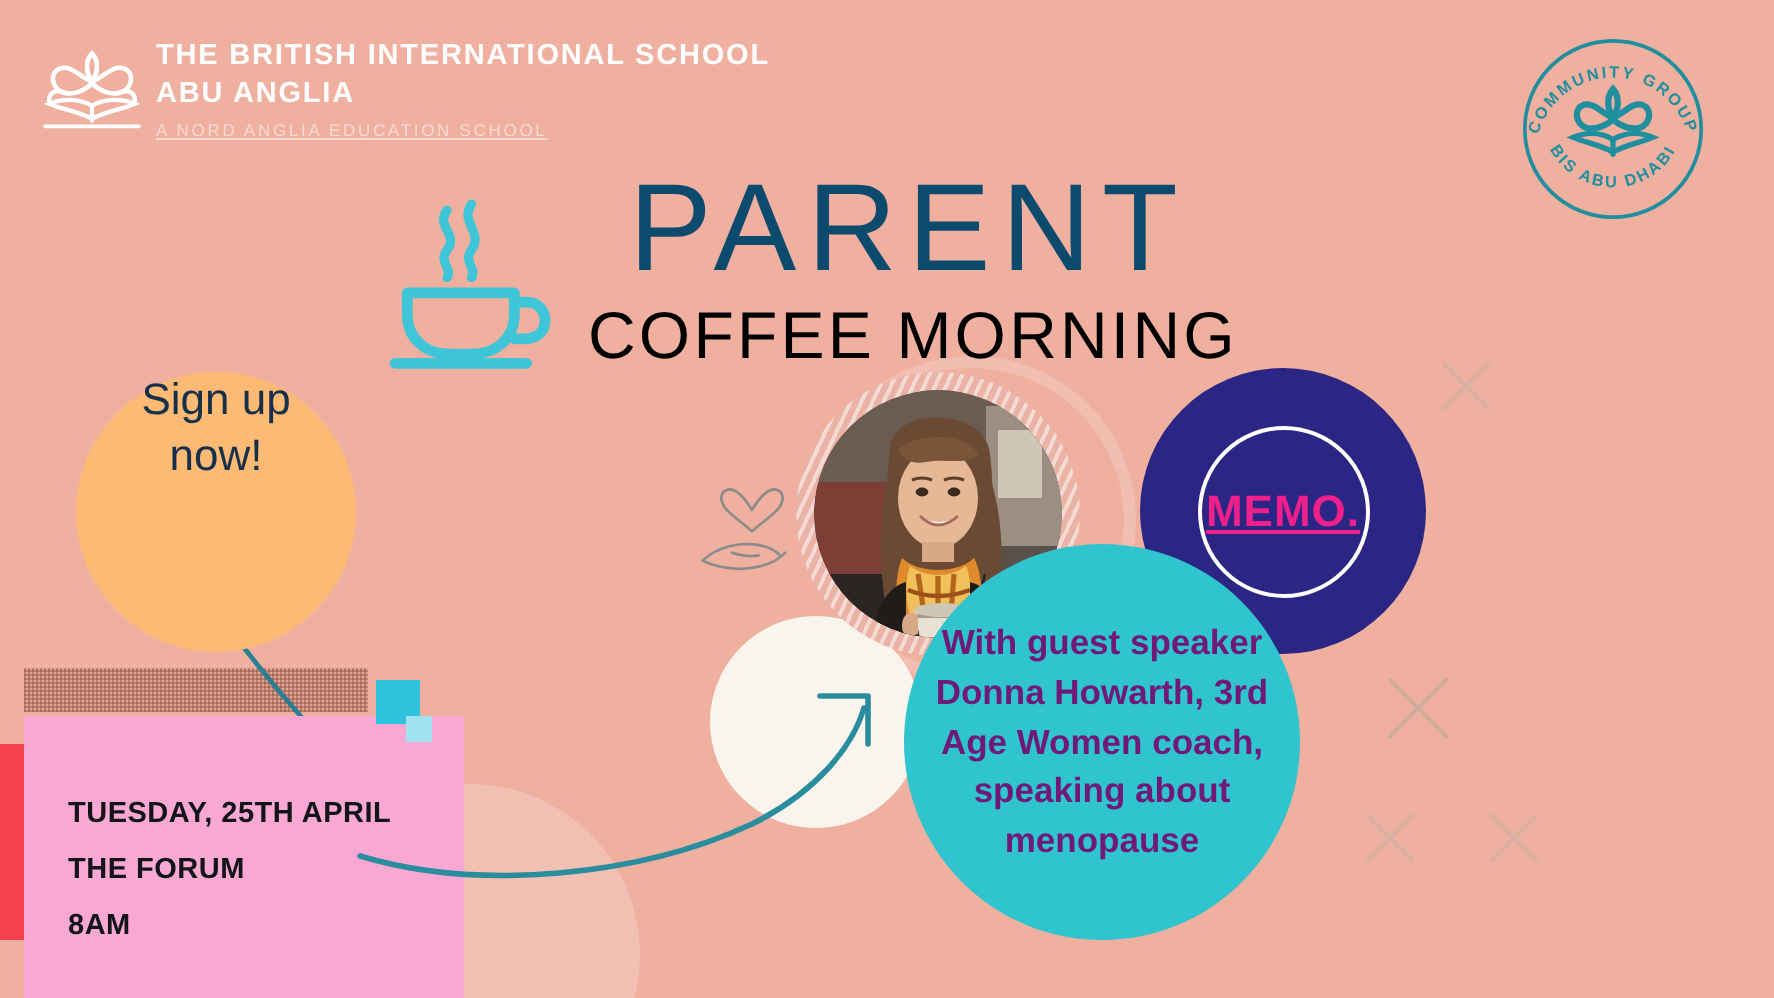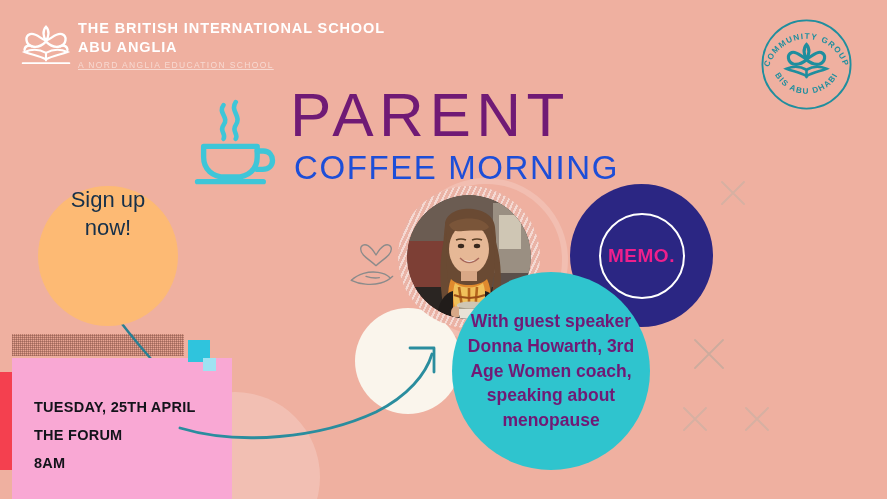--- a/index.html
+++ b/index.html
@@ -63,29 +63,30 @@
     position: absolute;
     left: 192px;
     top: 85px;
     z-index: 35;
     display: flex;
     align-items: flex-start;
   }
   #coffee-cup { width: 86px; height: 88px; flex: none; margin-top: 14px;}
   #titles { margin-left: 12px; }
   #title-main {
-    color: #701a75;
+    color: #0c4a6e;
     font-size: 62px;
     font-weight: 300;
     letter-spacing: 5.5px;
     line-height: 0.96;
     white-space: nowrap;
+    text-align: center;
   }
   #title-sub {
-    color: #1d4ed8;
+    color: #000000;
     font-size: 33px;
     font-weight: 300;
     letter-spacing: 1.6px;
     line-height: 1;
     margin-top: 6px;
     margin-left: 4px;
     white-space: nowrap;
   }
 
   
@@ -228,22 +229,23 @@
   }
   #memo-ring {
     width: 82px; height: 82px;
     border-radius: 50%;
     border: 2.5px solid #ffffff;
     display: flex; align-items: center; justify-content: center;
   }
   #memo-label {
     color: #ef1f8c;
     font-weight: 700;
-    font-size: 19px;
+    font-size: 22px;
     letter-spacing: 0.5px;
+    text-decoration: underline;
   }
 
   
   .sparkle { z-index: 18; opacity: 0.62; }
 
   
   #connector-line {
     left: 100px; top: 300px;
     width: 120px; height: 80px;
     z-index: 16;

